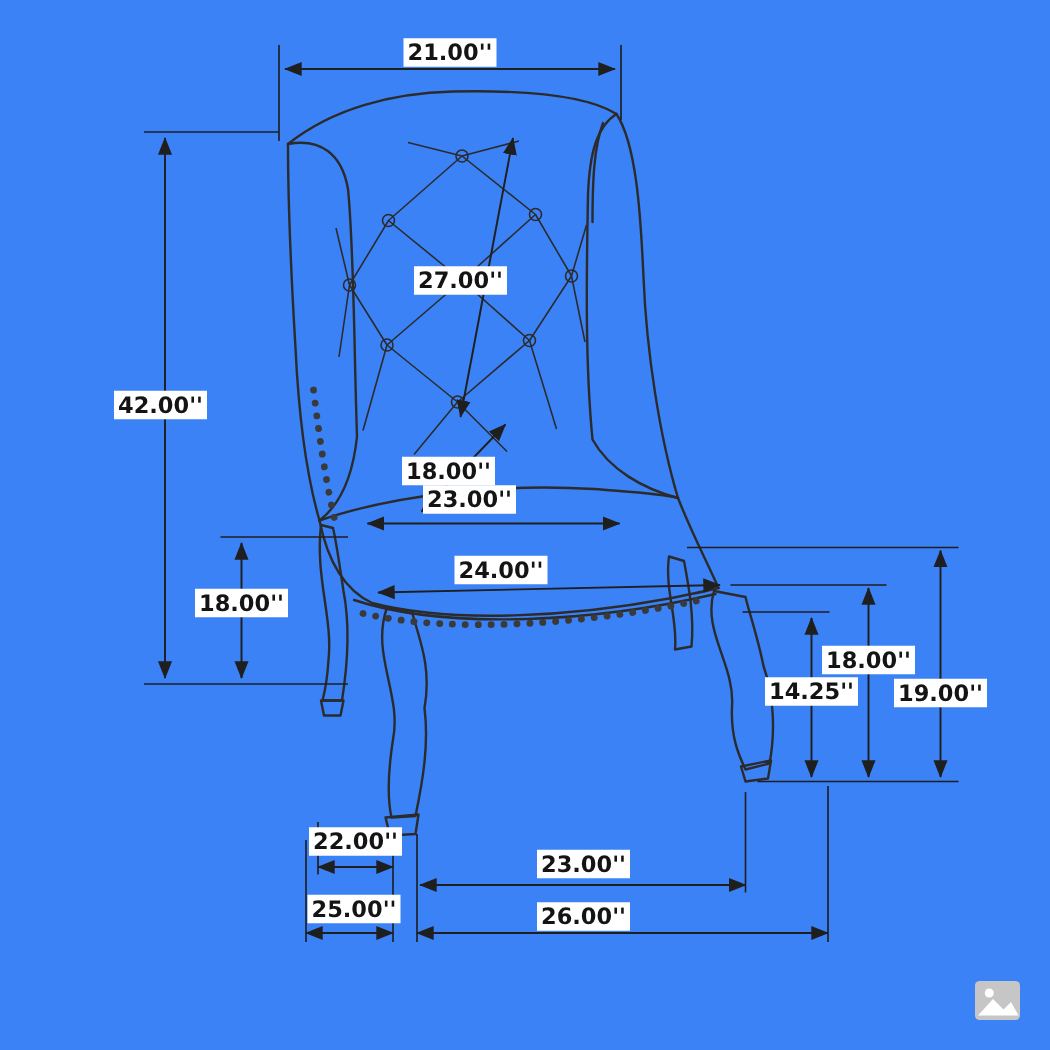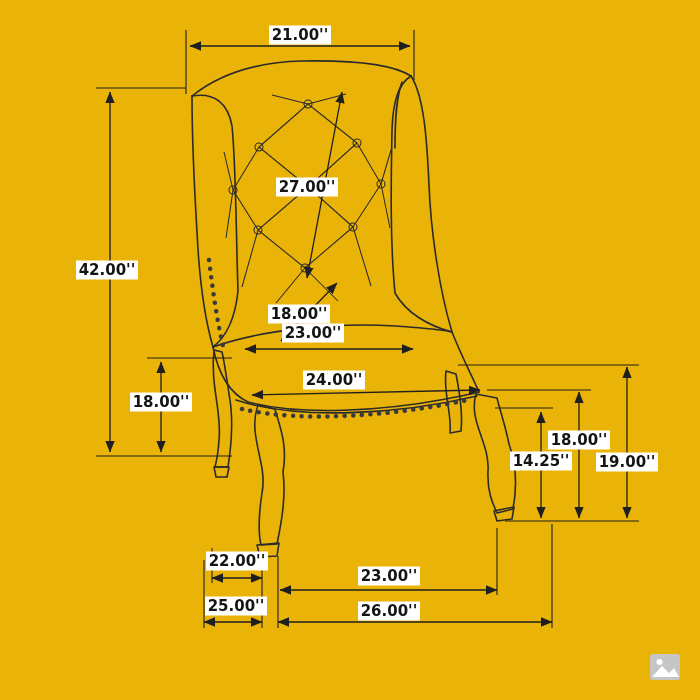--- a/index.html
+++ b/index.html
@@ -7,21 +7,21 @@
     padding: 0;
     width: 700px;
     height: 700px;
     background: #ffffff;
     font-family: "DejaVu Sans", sans-serif;
   }
   .canvas {
     position: relative;
     width: 700px;
     height: 700px;
-    background: #eab308;
+    background: #3b82f6;
     overflow: hidden;
   }
   svg { display: block; }
   .lbl-bg { fill: #ffffff; }
   .lbl {
     font-family: "DejaVu Sans", "Liberation Sans", sans-serif;
     font-size: 15px;
     font-weight: 700;
     fill: #141414;
     text-anchor: middle;

